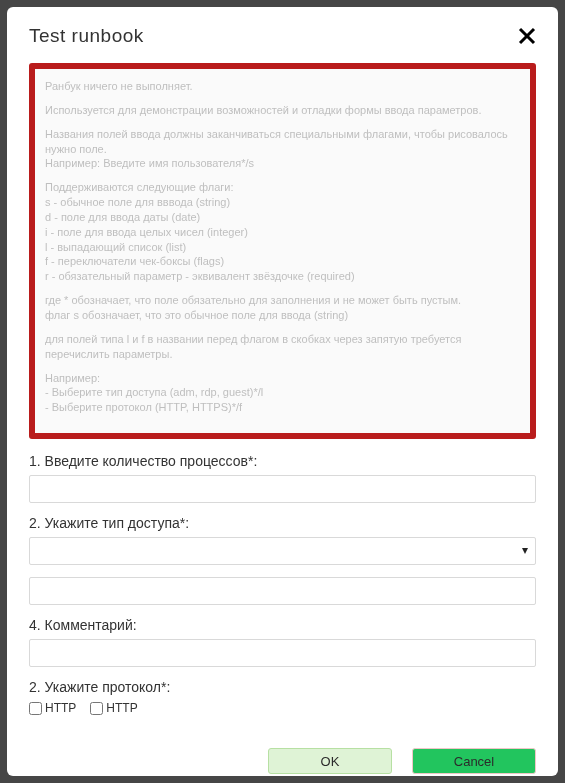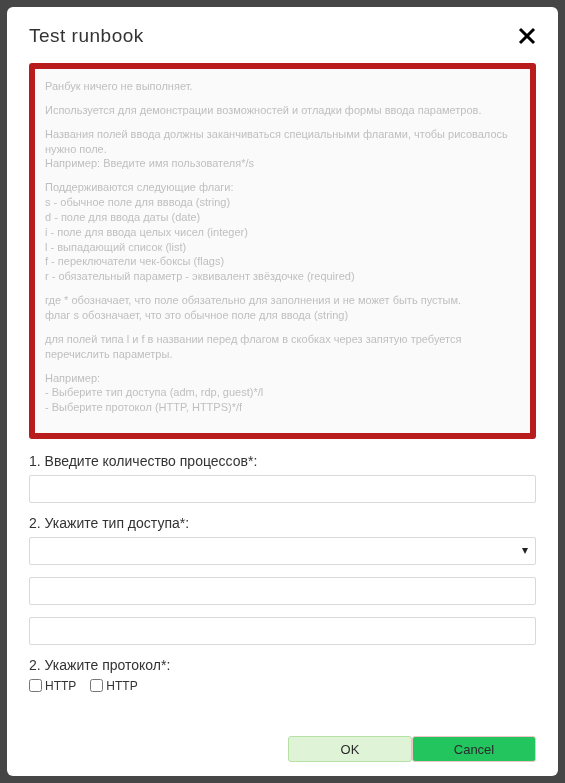--- a/index.html
+++ b/index.html
@@ -86,29 +86,30 @@
     display: flex;
     gap: 14px;
     align-items: center;
     margin-top: 4px;
   }
   .checkbox-item {
     font-family: "Trebuchet MS", sans-serif;
     font-size: 12px;
     color: #333;
     display: flex;
+    align-items: center;
     gap: 3px;
   }
   .checkbox-item input { width: 13px; height: 13px; }
 
   .footer {
     display: flex;
     justify-content: flex-end;
-    gap: 0;
-    margin-top: 10px;
+    gap: 20px;
+    margin-top: 21px;
   }
   .btn {
     width: 124px;
     height: 26px;
     border-radius: 3px;
     font-family: "Trebuchet MS", sans-serif;
     font-size: 13px;
     cursor: pointer;
   }
   .btn-ok {
@@ -171,20 +172,21 @@
           <option></option>
         </select>
       </div>
     </div>
 
     <div class="field">
       <input class="text-input" type="text" value="" style="">
     </div>
 
     <div class="field">
+      <label class="field-label">4. Комментарий:</label>
       <input class="text-input" type="text" value="" style="">
     </div>
 
     <div class="field">
       <label class="field-label">2. Укажите протокол*:</label>
       <div class="checkbox-row">
         <label class="checkbox-item">
           <input type="checkbox" style="">
           <span>HTTP</span>
         </label>

